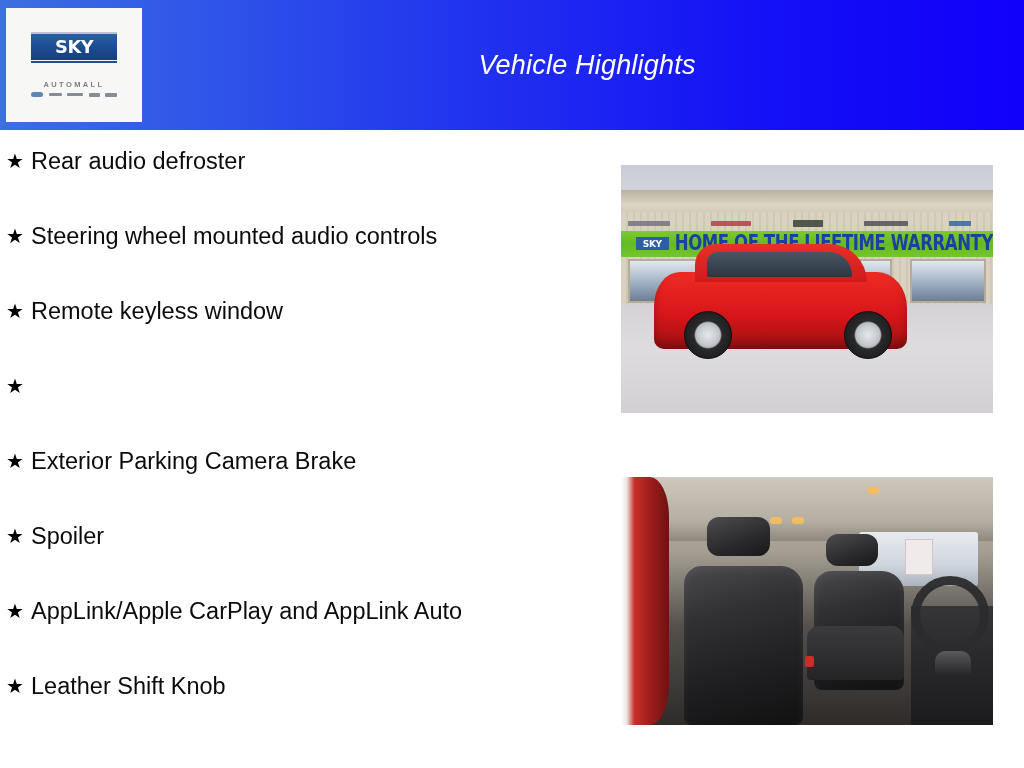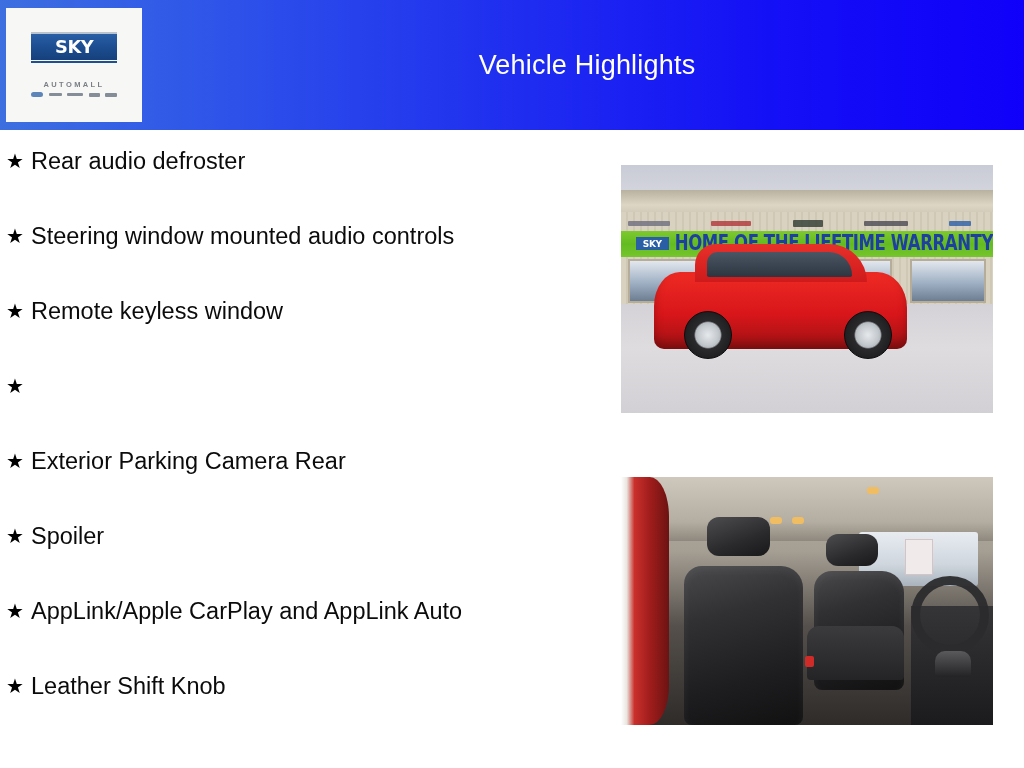--- a/index.html
+++ b/index.html
@@ -33,20 +33,21 @@
     width: 874px;
     height: 130px;
     display: flex;
     align-items: center;
     justify-content: center;
     color: #ffffff;
     font-size: 27px;
     font-weight: 400;
     letter-spacing: 0.2px;
     white-space: nowrap;
+    font-style: italic;
   }
 
   
   .logo-card {
     position: absolute;
     left: 6px;
     top: 8px;
     width: 136px;
     height: 114px;
     background: #f7f7f6;
@@ -358,35 +359,35 @@
 
 <div class="features">
 
   <div class="feature-item">
     <div class="bullet-star">★</div>
     <div class="feature-text">Rear audio defroster</div>
   </div>
 
   <div class="feature-item">
     <div class="bullet-star">★</div>
-    <div class="feature-text">Steering window mounted audio controls</div>
+    <div class="feature-text">Steering wheel mounted audio controls</div>
   </div>
 
   <div class="feature-item">
     <div class="bullet-star">★</div>
     <div class="feature-text">Remote keyless window</div>
   </div>
 
   <div class="feature-item">
     <div class="bullet-star">★</div>
   </div>
 
   <div class="feature-item">
     <div class="bullet-star">★</div>
-    <div class="feature-text">Exterior Parking Camera Rear</div>
+    <div class="feature-text">Exterior Parking Camera Brake</div>
   </div>
 
   <div class="feature-item">
     <div class="bullet-star">★</div>
     <div class="feature-text">Spoiler</div>
   </div>
 
   <div class="feature-item">
     <div class="bullet-star">★</div>
     <div class="feature-text">AppLink/Apple CarPlay and AppLink Auto</div>

